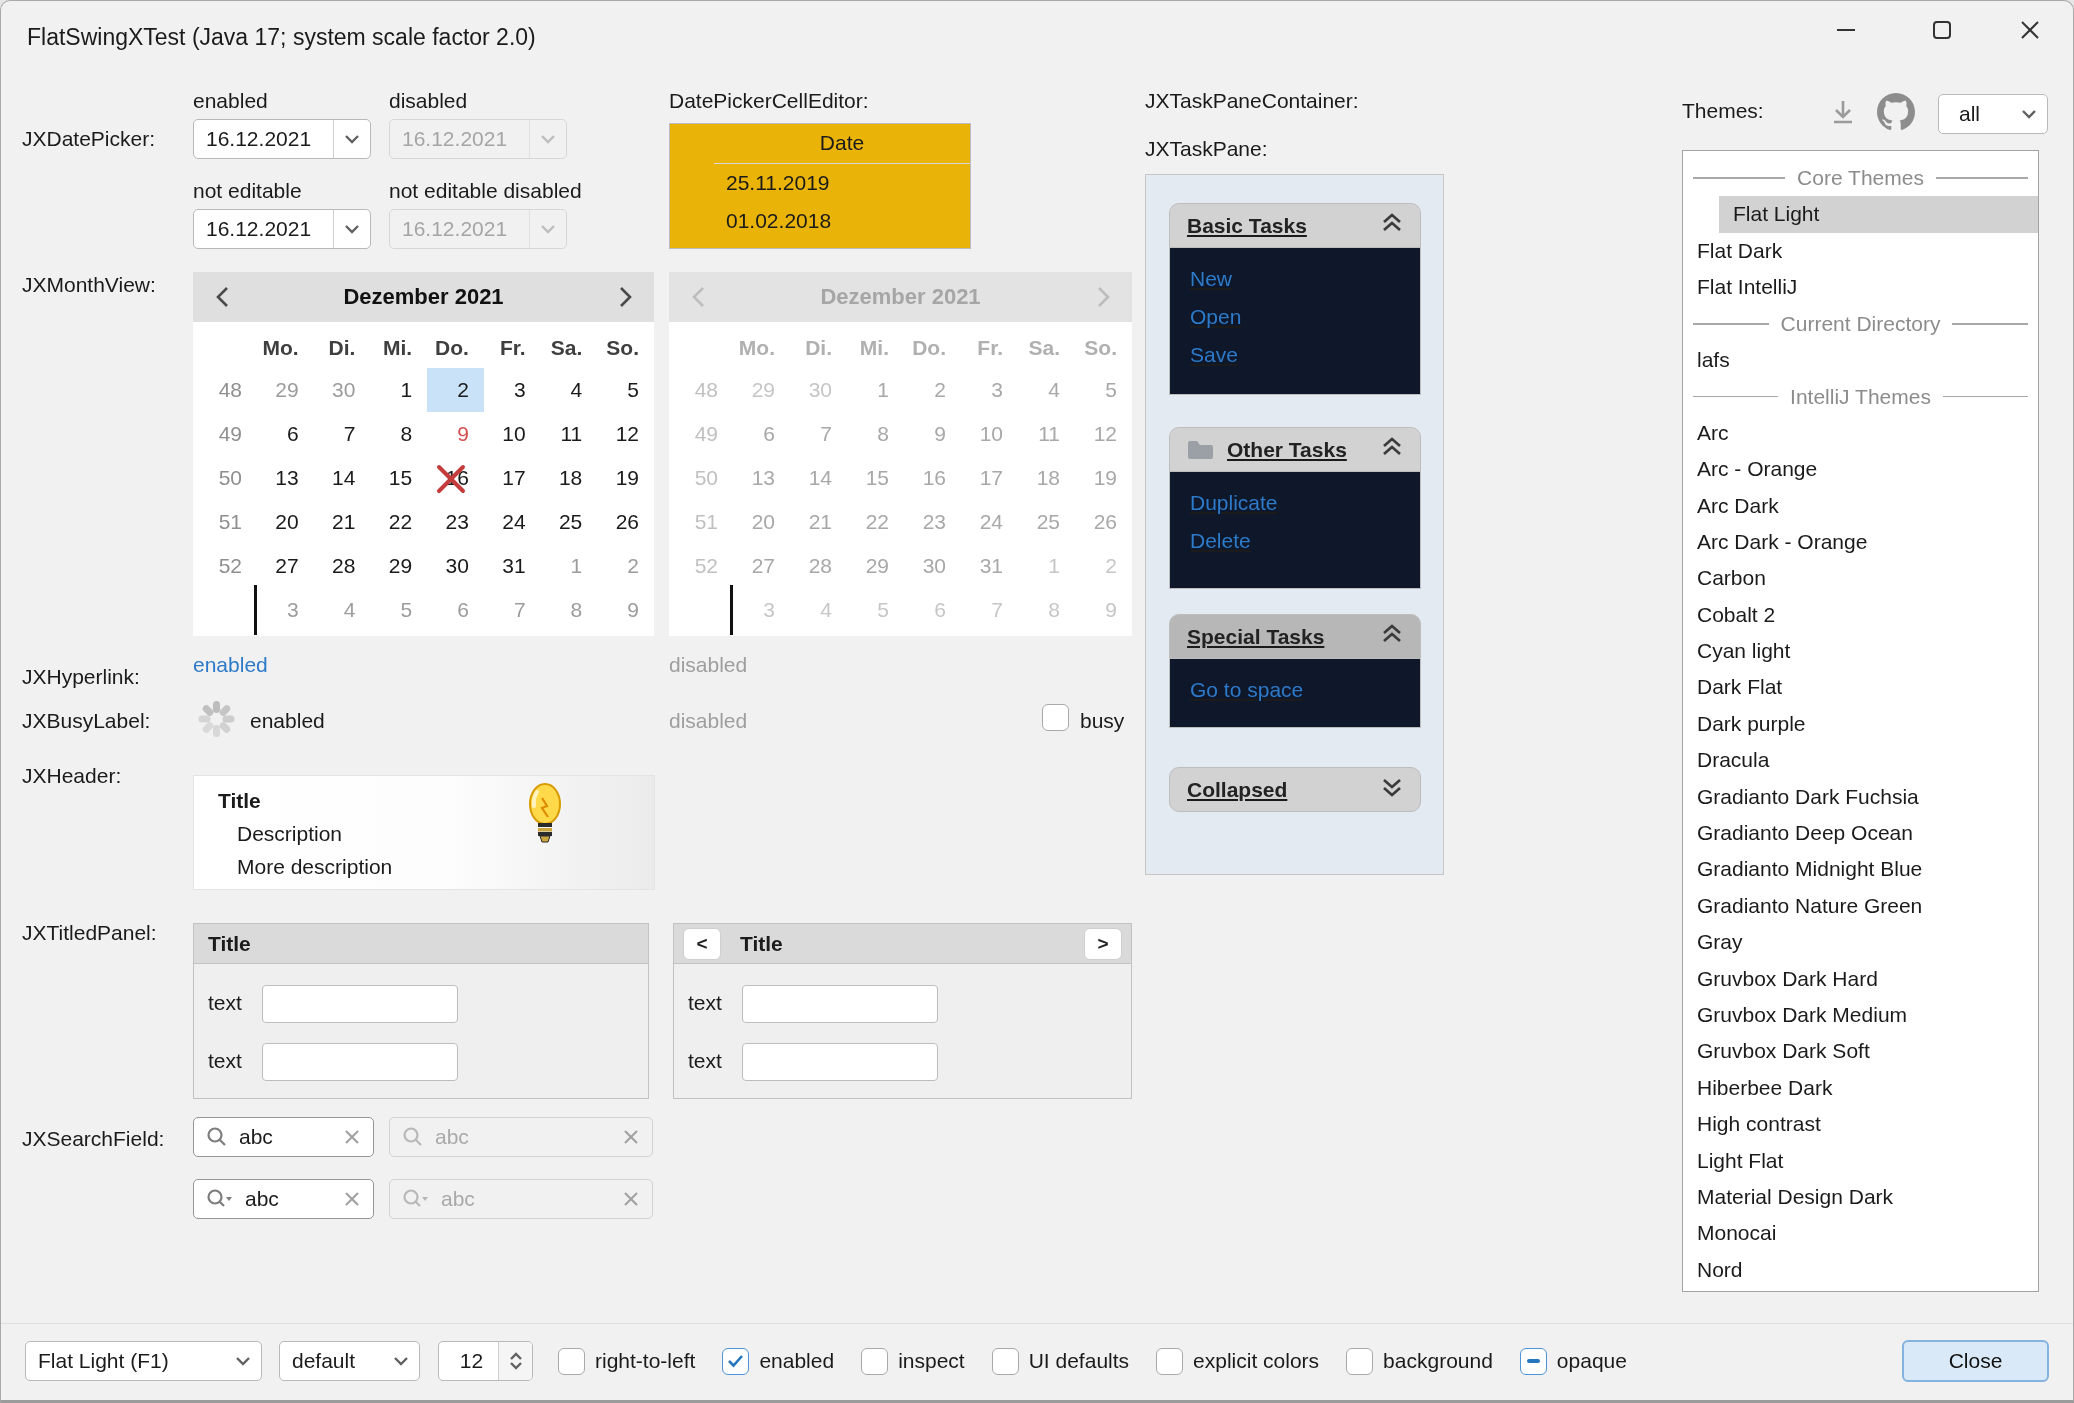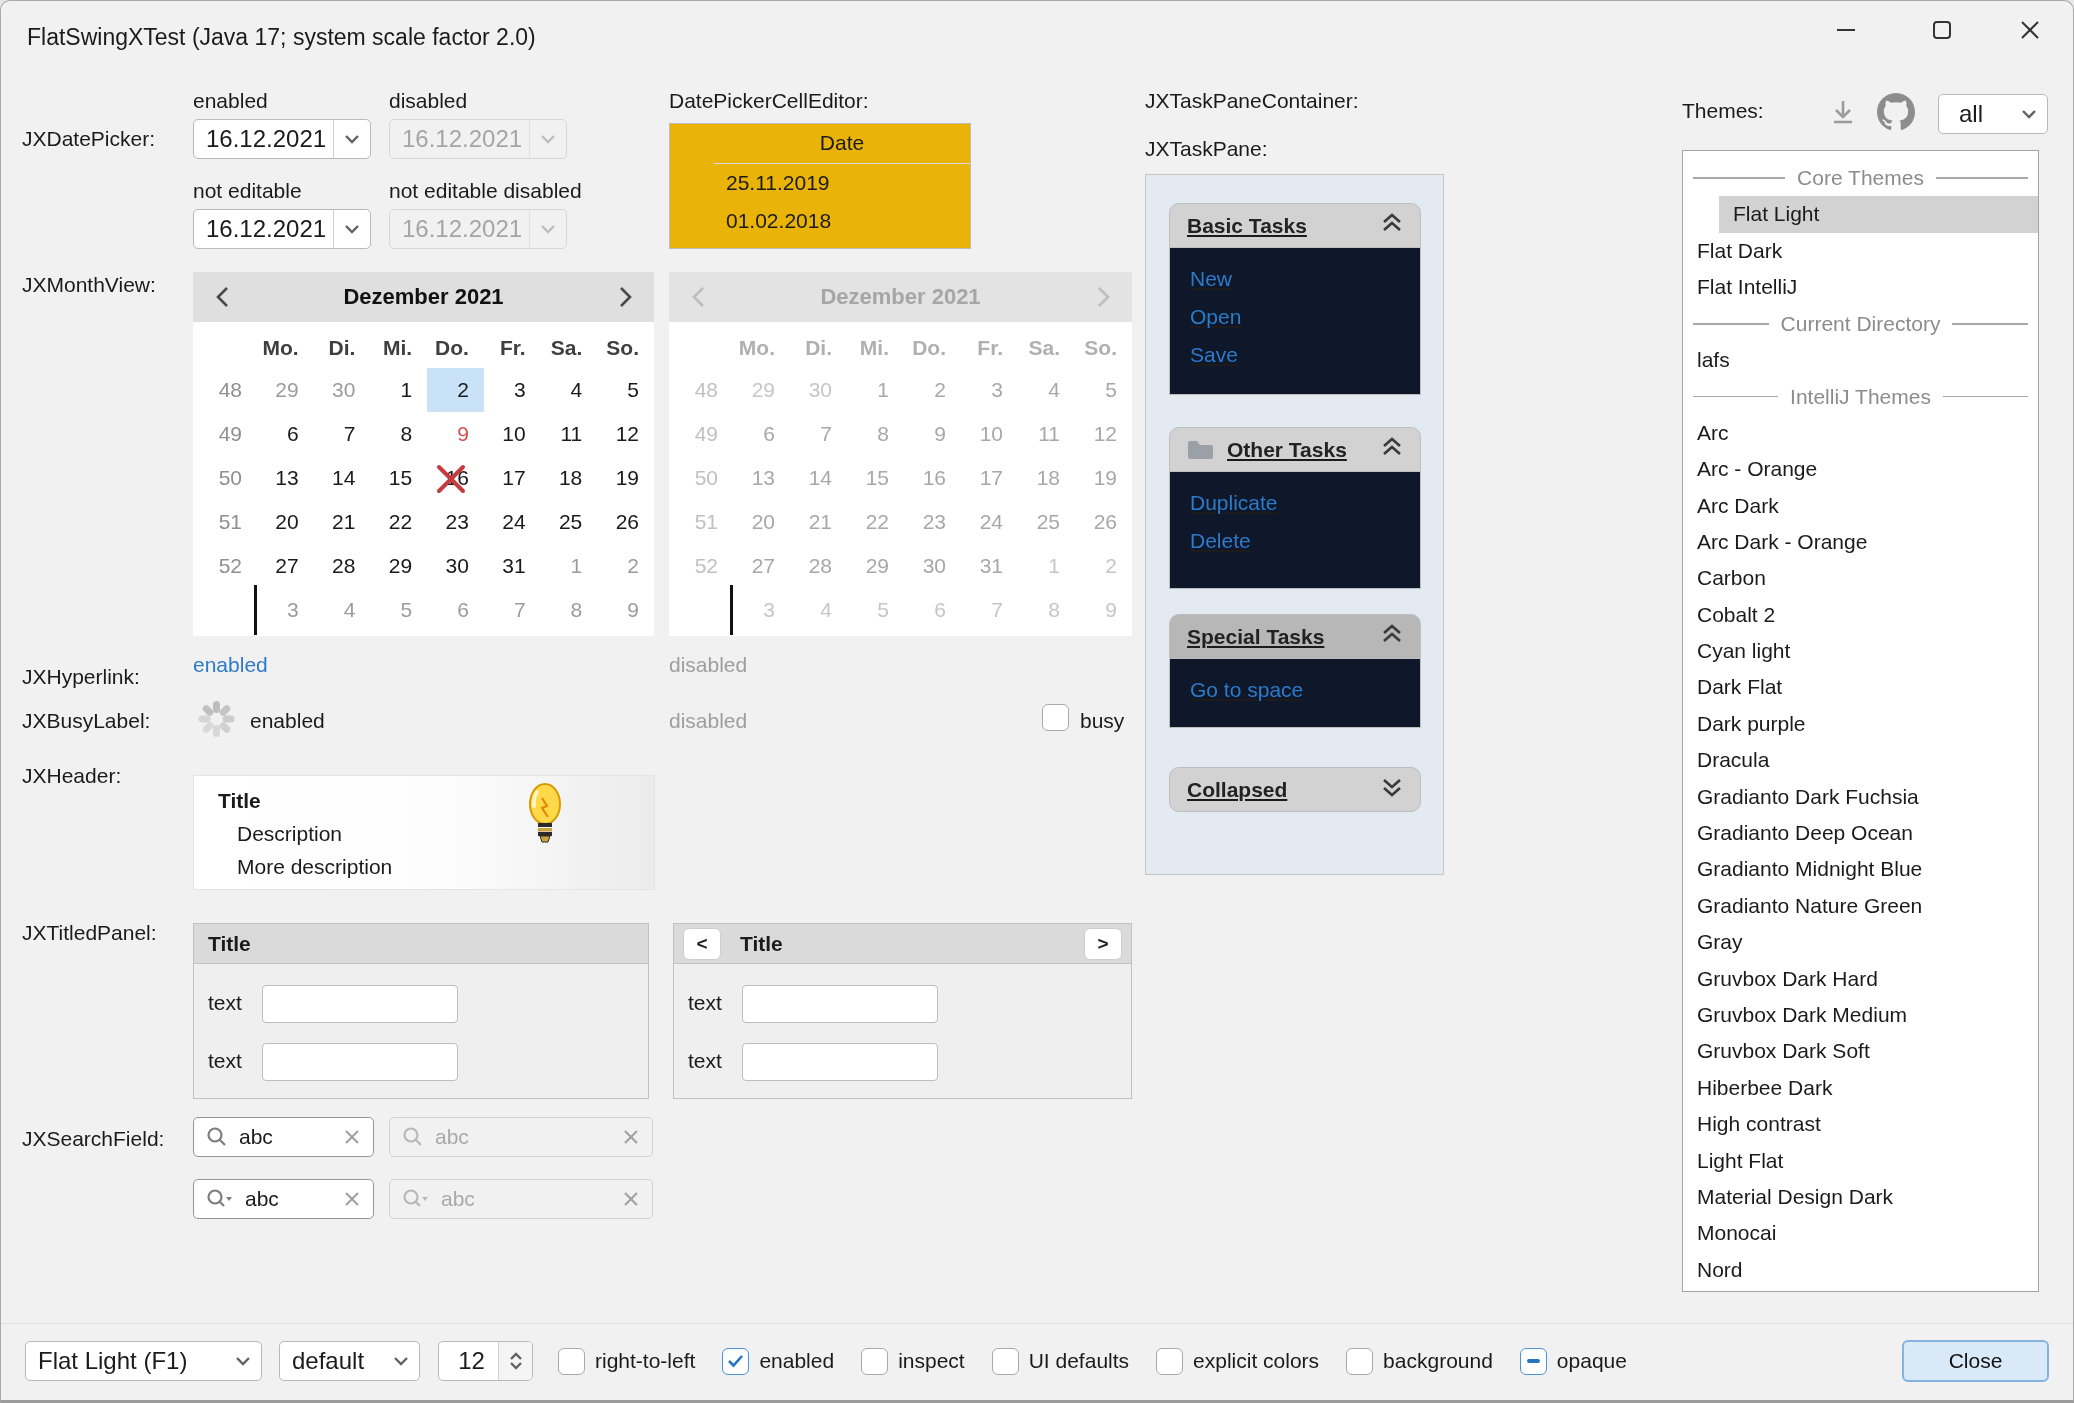--- a/index.html
+++ b/index.html
@@ -13,21 +13,21 @@
   .abs { position:absolute; }
   .lbl { font-size:21px; color:#1b1b1b; white-space:nowrap; }
   .muted-lbl { color:#9e9e9e; }
 
   
   .title-text { left:26px; top:2px; font-size:23px;margin-top:21px; }
   .win-btn { top:0; width:70px; height:58px; display:flex; align-items:center; justify-content:center; }
 
   
   .combo { height:40px; background:#fff; border:1px solid #b9b9b9; border-radius:5px; display:flex; align-items:center; overflow:hidden; }
-  .combo .val { flex:1; padding-left:12px; font-size:24px; white-space:nowrap; }
+  .combo .val { flex:1; padding-left:12px; font-size:21px; white-space:nowrap; }
   .combo .btn { width:37px; align-self:stretch; display:flex; align-items:center; justify-content:center; border-left:1px solid #cfcfcf; }
   .combo.disabled { background:#f1f1f1; border-color:#d7d7d7; color:#a5a5a5; }
   .combo.disabled .btn { border-left-color:#e0e0e0; }
   .chev { stroke:#616161; stroke-width:2.4; fill:none; }
   .combo.disabled .chev { stroke:#bdbdbd; }
 
   .text-input { background:#fff; border:1px solid #bdbdbd; border-radius:4px; height:38px; }
 
   
   .table { background:#eab308; border:1px solid #bcbcbc;padding-left:44px; }

